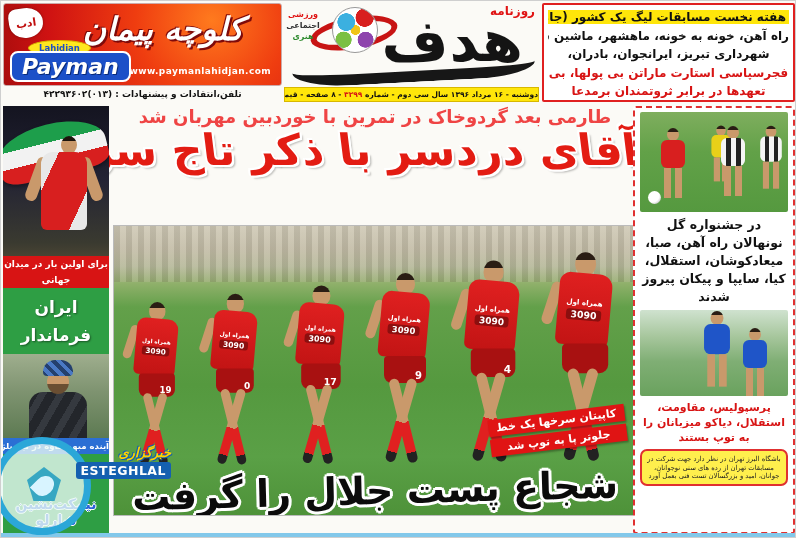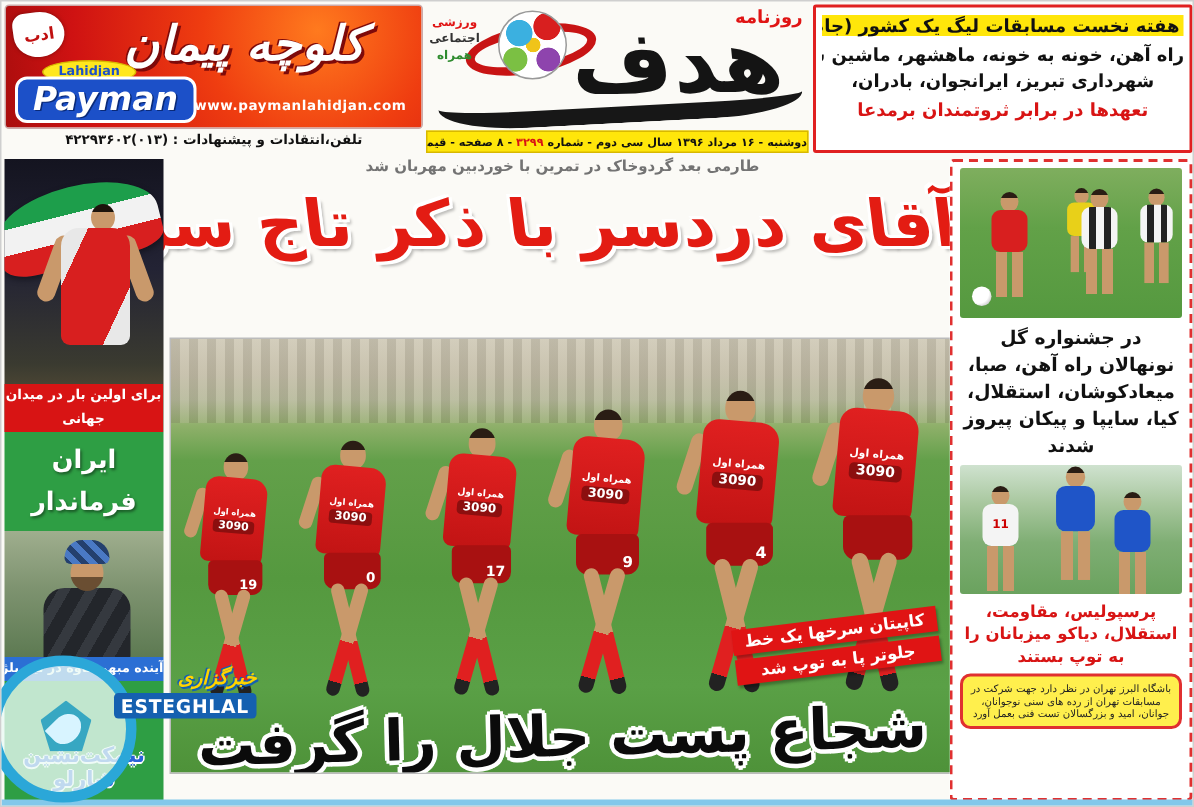--- a/index.html
+++ b/index.html
@@ -93,21 +93,21 @@
     position:absolute; left:541px; top:2px; width:253px; height:99px;
     background:#fff; border:2px solid #e02020; border-radius:2px;
     padding:3px 4px; text-align:center;
   }
   .topright .l { font-size:12px; font-weight:bold; line-height:18.5px; color:#111; white-space:nowrap; overflow:hidden;}
   .topright .hl { background:#ffe60a; padding:0 3px; }
   .topright .red { color:#d81414; }
   
   .kicker {
     position:absolute; left:112px; top:105px; width:524px; text-align:center;
-    font-size:10px; font-weight:bold; color:#737373;
+    font-size:18px; font-weight:bold; color:#ef4444;
   }
   .headline {
     position:absolute; left:112px; top:124px; width:524px; text-align:center;
     font-size:43px; font-weight:bold; color:#e31c13; transform:skewX(7deg);
     text-shadow:-2px 0 0 #fff, 2px 0 0 #fff, 0 -2px 0 #fff, 0 2px 0 #fff, 2px 2px 0 #fff, -2px -2px 0 #fff, 3px 3px 2px rgba(0,0,0,.25);
     white-space:nowrap;
   }
   .subhead {
     position:absolute; left:112px; top:202px; width:524px; text-align:center;
     font-size:14px; font-weight:bold; color:#101010;
@@ -299,35 +299,36 @@
     <div class="mast-kind">روزنامه</div>
     <div class="mast-swoosh"></div>
     <div class="mast-title">هدف</div>
     <div class="ball-wrap">
       <div class="ball-swoosh"></div>
       <div class="ball"></div>
     </div>
     <div class="mast-tags">
       <div class="tag-sport">ورزشی</div>
       <div class="tag-social">اجتماعی</div>
-      <div class="tag-art">همراه</div>
+      <div class="tag-art">هنری</div>
     </div>
   </div>
   <div class="datestrip">
     <span>دوشنبه - ۱۶ مرداد ۱۳۹۶ سال سی دوم - شماره</span>
     <span class="red">۳۲۹۹</span>
     <span>- ۸ صفحه - قیمت</span>
     
     
   </div>
 
   <div class="topright">
     <div class="l"><span class="hl">هفته نخست مسابقات لیگ یک کشور (جام آزادگان)</span></div>
     <div class="l">راه آهن، خونه به خونه، ماهشهر، ماشین سازی،</div>
     <div class="l">شهرداری تبریز، ایرانجوان، بادران،</div>
+    <div class="l red">فجرسپاسی استارت ماراتن بی پولها، بی</div>
     <div class="l red">تعهدها در برابر ثروتمندان برمدعا</div>
   </div>
 
   <div class="kicker">طارمی بعد گردوخاک در تمرین با خوردبین مهربان شد</div>
   <div class="headline">آقای دردسر با ذکر تاج سر</div>
 
   <div class="photo">
 
     <div class="runner" style="left:4px; transform:scale(.86);">
       <div class="r-arm"></div>
@@ -474,25 +475,20 @@
       </div>
       <div class="fig bw" style="left:116px; top:10px; transform:scale(.9);">
         <div class="f-head"></div>
           <div class="f-torso"></div>
           <div class="f-legs"></div>
       </div>
       <div class="rc-ball"></div>
     </div>
     <div class="rc-text1">در جشنواره گل نونهالان راه آهن، صبا، میعادکوشان، استقلال، کیا، سایپا و پیکان پیروز شدند</div>
     <div class="rc-photo2">
-      <div class="fig white" style="left:12px; top:14px;">
-        <div class="f-head"></div>
-        <div class="f-torso">11</div>
-        <div class="f-legs"></div>
-      </div>
       <div class="fig blue" style="left:62px; top:4px; transform:scale(1.08);">
         <div class="f-head"></div>
           <div class="f-torso"></div>
           <div class="f-legs"></div>
       </div>
       <div class="fig blue" style="left:100px; top:18px;">
         <div class="f-head"></div>
           <div class="f-torso"></div>
           <div class="f-legs"></div>
       </div>

